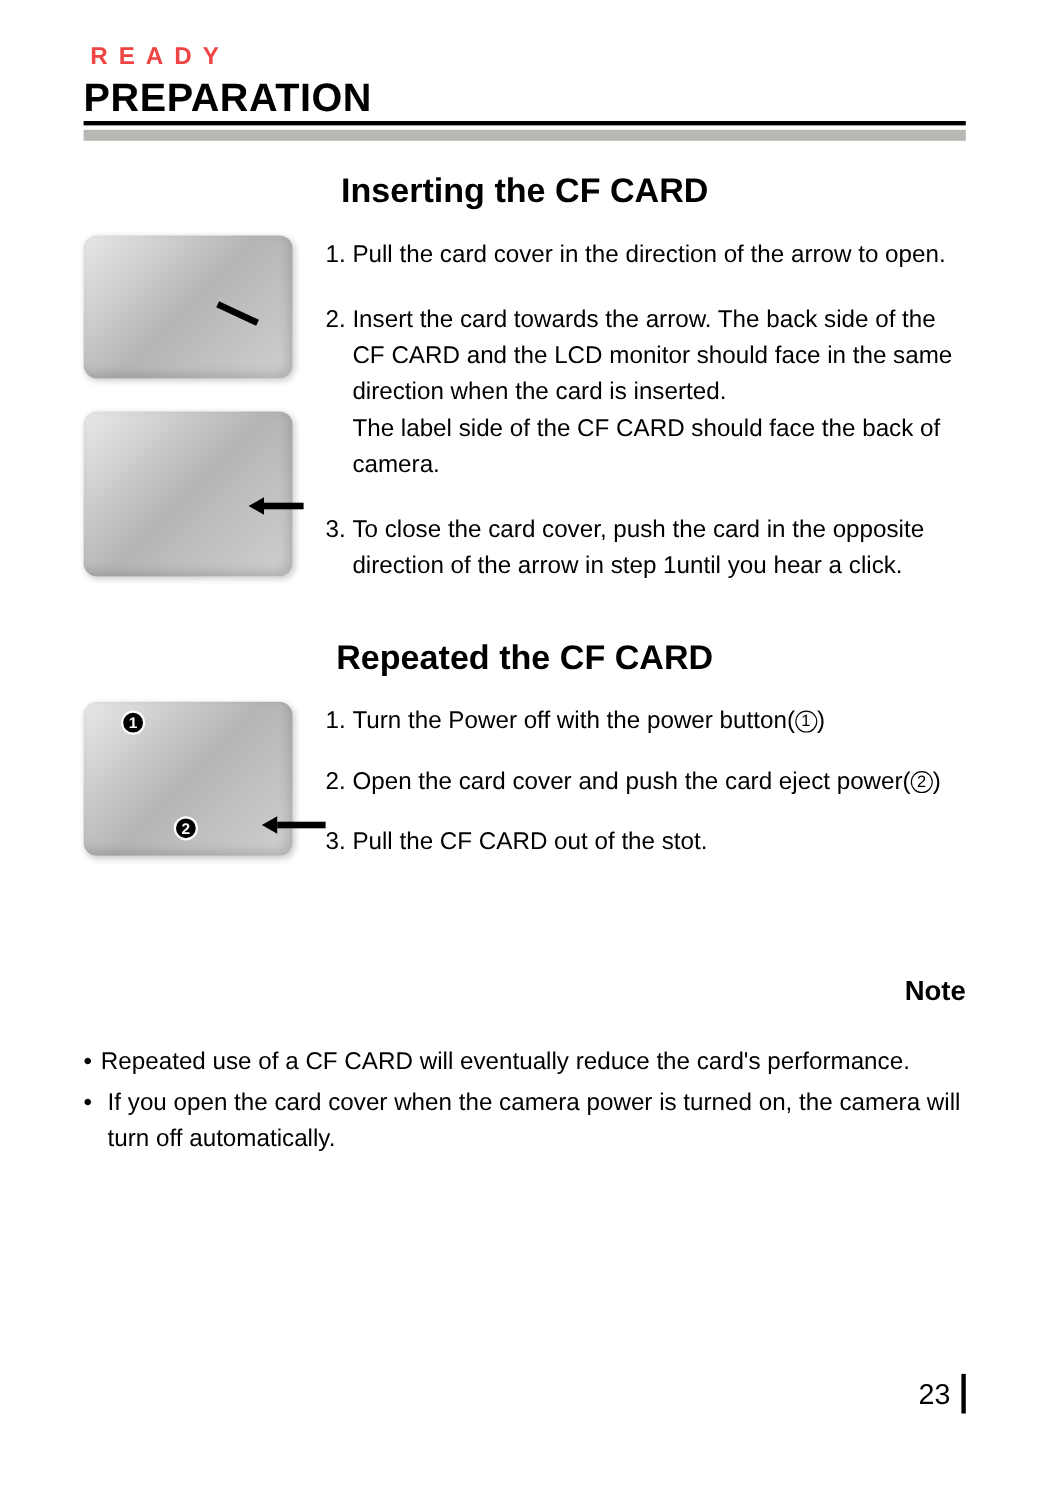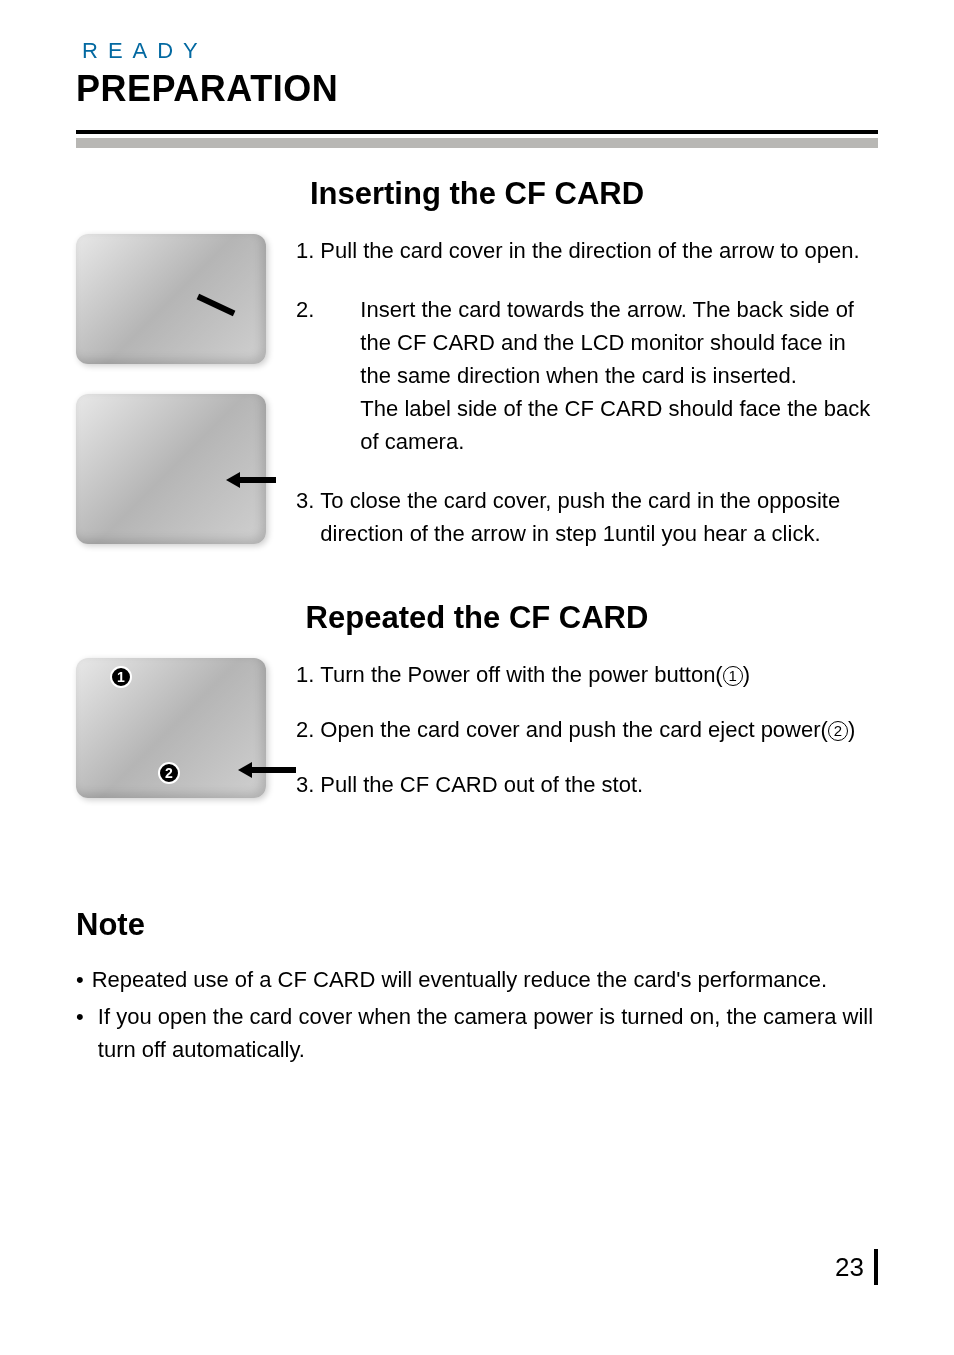--- a/index.html
+++ b/index.html
@@ -8,30 +8,30 @@
     height: 1355px;
     background: #fff;
     font-family: "Myriad Pro", "Segoe UI", "Helvetica Neue", Arial, sans-serif;
     color: #000;
     position: relative;
     padding: 38px 76px 0 76px;
   }
   .breadcrumb {
     font-size: 22px;
     letter-spacing: 10px;
-    color: #0369a1;
+    color: #ef4444;
     margin-bottom: 4px;
     margin-left: 6px;
-    font-weight: 400;
+    font-weight: 700;
   }
   .page-title {
     font-size: 36px;
     font-weight: 800;
     letter-spacing: 0.5px;
-    margin-bottom: 20px;
+    margin-bottom: 0;
   }
   .title-rule {
     height: 4px;
     background: #000;
     width: 100%;
     margin-bottom: 4px;
   }
   .sub-rule {
     height: 10px;
     background: #b8b7b4;
@@ -106,23 +106,24 @@
     width: 22px;
     height: 22px;
     border-radius: 50%;
     font-size: 14px;
     display: flex;
     align-items: center;
     justify-content: center;
     font-weight: bold;
   }
   .note-heading {
-    font-size: 31px;
+    font-size: 25px;
     font-weight: 700;
-    margin-bottom: 20px;
+    margin-bottom: 32px;
+    text-align: right;
   }
   .note-list {
     font-size: 22px;
     line-height: 1.5;
     list-style: none;
   }
   .note-list .bullet-row {
     display: flex;
     margin-bottom: 4px;
   }
@@ -174,21 +175,21 @@
       <div class="arrow-head-left" style="right:26px;top:calc(55% - 5px);"></div>
     </div>
   </div>
   <div class="txt-col">
     <div class="step">
       <div class="step-num">1.</div>
       <div class="step-body">Pull the card cover in the direction of the arrow to open.</div>
     </div>
     <div class="step">
       <div class="step-num">2.</div>
-      <div class="step-body" style="white-space:pre-line;margin-left:40px;">Insert the card towards the arrow. The back side of the CF CARD and the LCD monitor should face in the same direction when the card is inserted.
+      <div class="step-body" style="white-space:pre-line;">Insert the card towards the arrow. The back side of the CF CARD and the LCD monitor should face in the same direction when the card is inserted.
 The label side of the CF CARD should face the back of camera.</div>
     </div>
     <div class="step">
       <div class="step-num">3.</div>
       <div class="step-body">To close the card cover, push the card in the opposite direction of the arrow in step 1until you hear a click.</div>
     </div>
   </div>
 </div>
 
 <h2 class="section">Repeated the CF CARD</h2>

